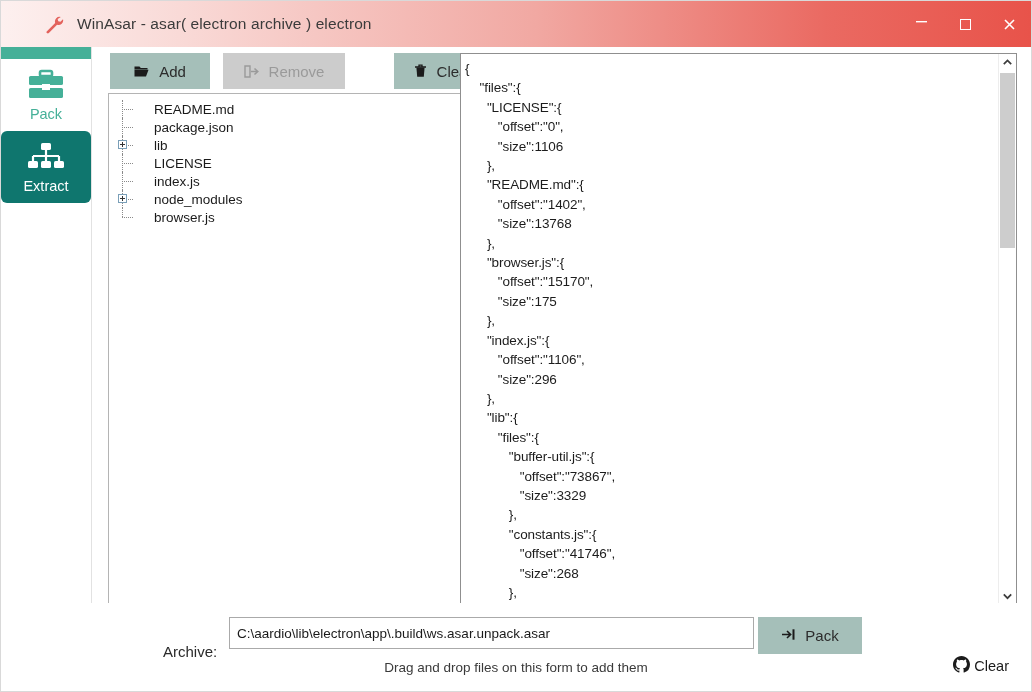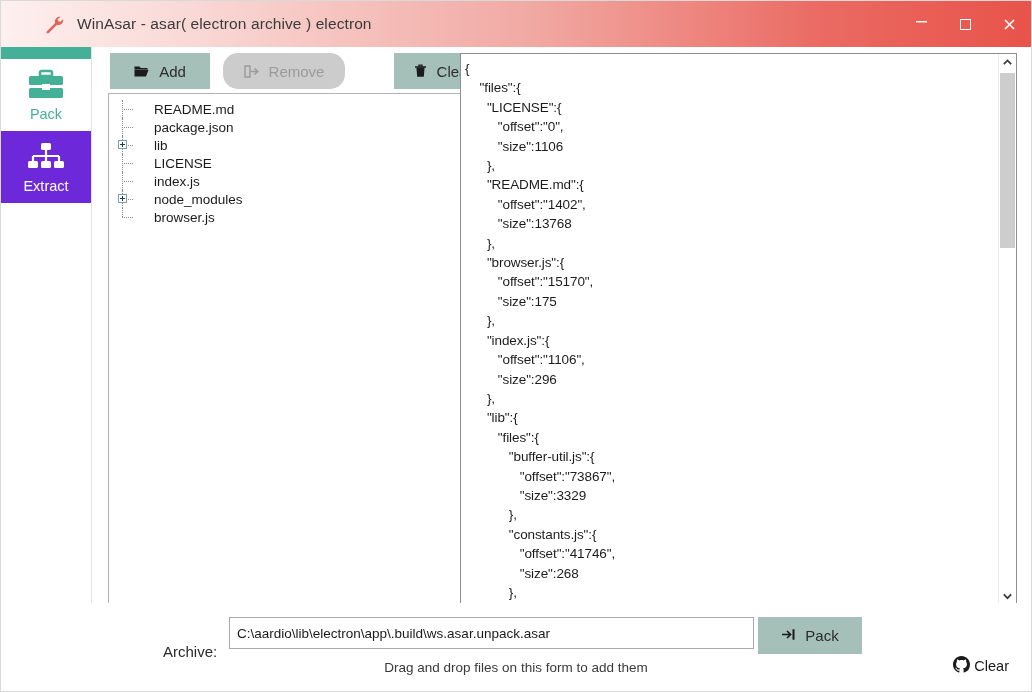--- a/index.html
+++ b/index.html
@@ -122,21 +122,22 @@
   .side-item .si-label {
     font-size: 14.5px;
     margin-top: 5px;
     line-height: 1;
   }
   .side-item.active {
     background: #ffffff;
   }
   .side-item.active .si-label { color: #45b098; }
   .side-item.selected {
-    background: #6d28d9;
+    background: #0f766e;
+    border-radius: 6px;
   }
   .side-item.selected .si-label { color: #ffffff; }
 
   
   .main {
     flex: 1 1 auto;
     min-width: 0;
     position: relative;
     background: #ffffff;
   }
@@ -156,21 +157,21 @@
     justify-content: center;
     gap: 10px;
     font-size: 15px;
     color: #2c2c2c;
     border: none;
     cursor: pointer;
     user-select: none;
     box-sizing: border-box;
   }
   .tbtn.primary { background: #a5bfb9; width: 100px; }
-  .tbtn.disabled { background: #cccccc; color: #9a9a9a; width: 122px; margin-left: 13px; border-radius: 15px; }
+  .tbtn.disabled { background: #cccccc; color: #9a9a9a; width: 122px; margin-left: 13px; }
   .tbtn.clear { background: #a5bfb9; width: 98px; margin-left: 49px; }
   .tbtn .ticon { display: flex; align-items: center; }
 
   
   .tree-panel {
     position: absolute;
     left: 16px;
     top: 46px;
     width: 358px;
     height: 513px;

